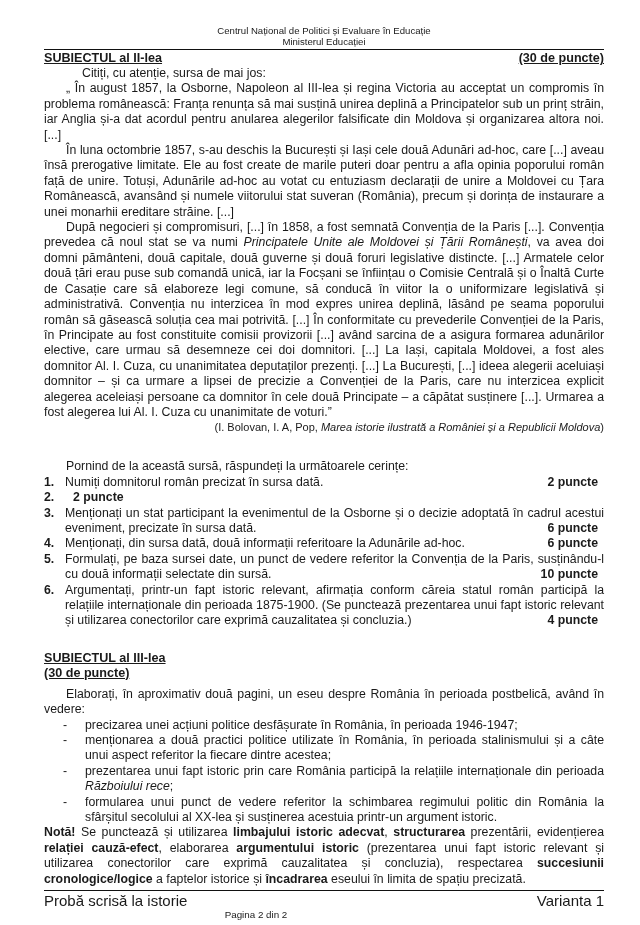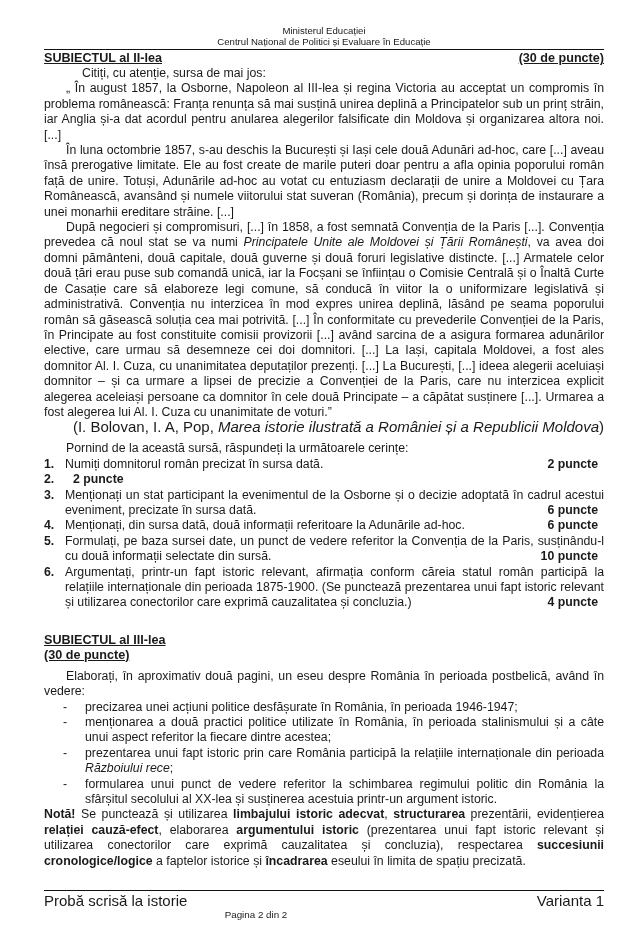--- a/index.html
+++ b/index.html
@@ -42,27 +42,27 @@
     }
     .body-text {
       font-size: 12.3px;
       line-height: 15.4px;
       text-align: justify;
     }
     .indent { text-indent: 22px; }
     .p { margin: 0; }
     .source {
       text-align: right;
-      font-size: 15px;
+      font-size: 11px;
       line-height: 12px;
       margin-top: 1px;
     }
     .source i { font-style: italic; }
     .intro-q {
-      margin-top: 8px;
+      margin-top: 26px;
       text-indent: 22px;
     }
     .questions { margin: 0; padding: 0; list-style: none; }
     .q {
       display: flex;
       font-size: 12.3px;
       line-height: 15.4px;
     }
     .q-num {
       width: 21px;
@@ -110,22 +110,22 @@
       line-height: 12px;
     }
     b { font-weight: bold; }
     i { font-style: italic; }
   </style>
 </head>
 <body>
 
 <div class="page">
   <div class="header">
+    <div>Centrul Național de Politici și Evaluare în Educație</div>
     <div>Ministerul Educației</div>
-    <div>Centrul Național de Politici și Evaluare în Educație</div>
   </div>
   <div class="header-line"></div>
 
   <div class="subject-head">
     <span>SUBIECTUL al II-lea</span>
     <span>(30 de puncte)</span>
   </div>
 
   <div class="body-text">
     <p class="p" style="text-indent:38px">Citiți, cu atenție, sursa de mai jos:</p>

